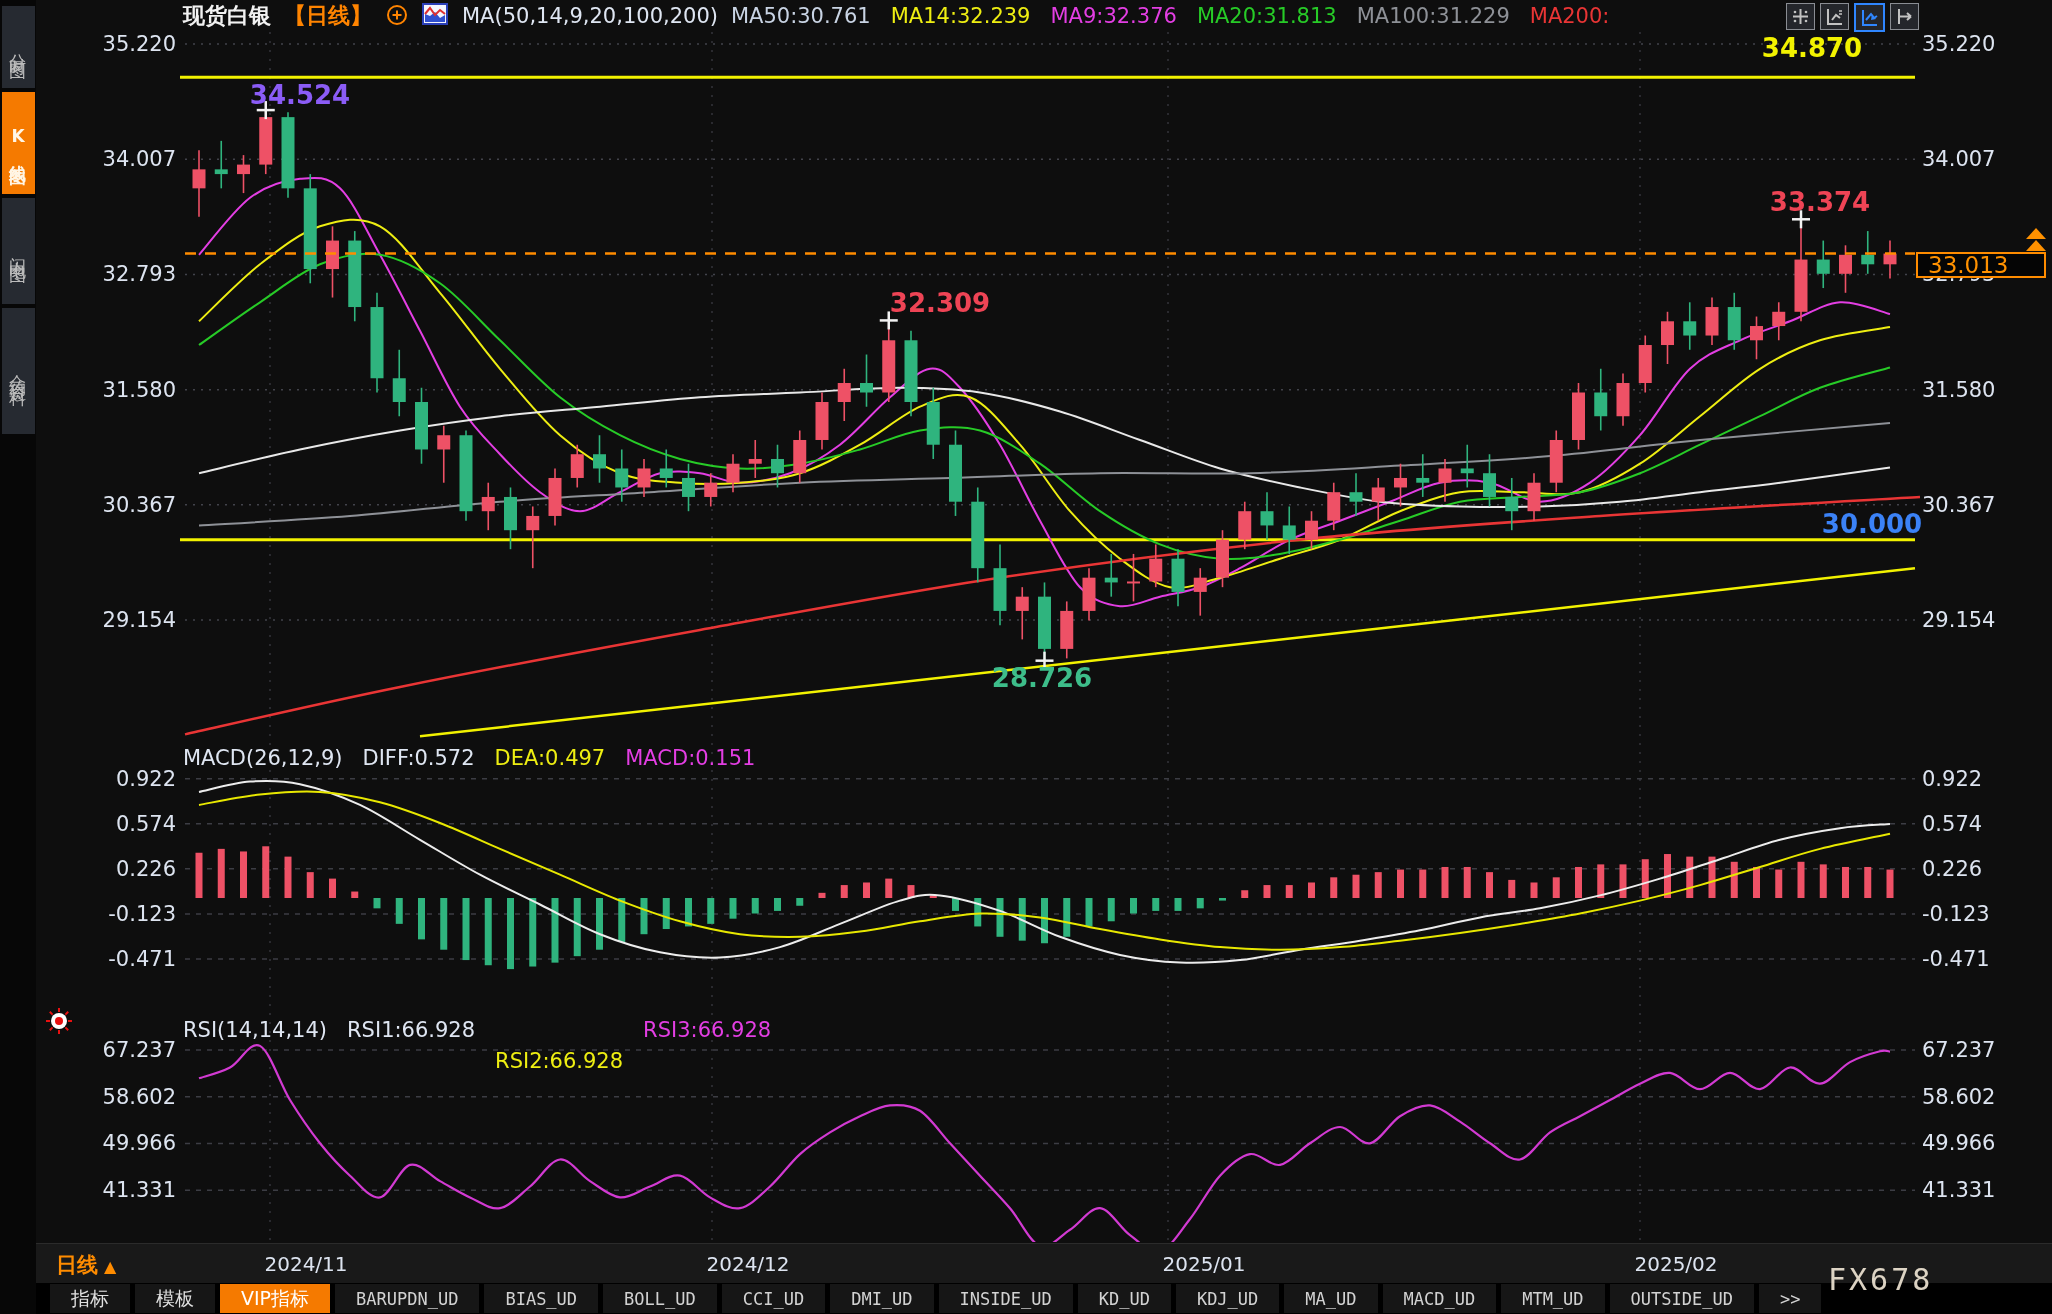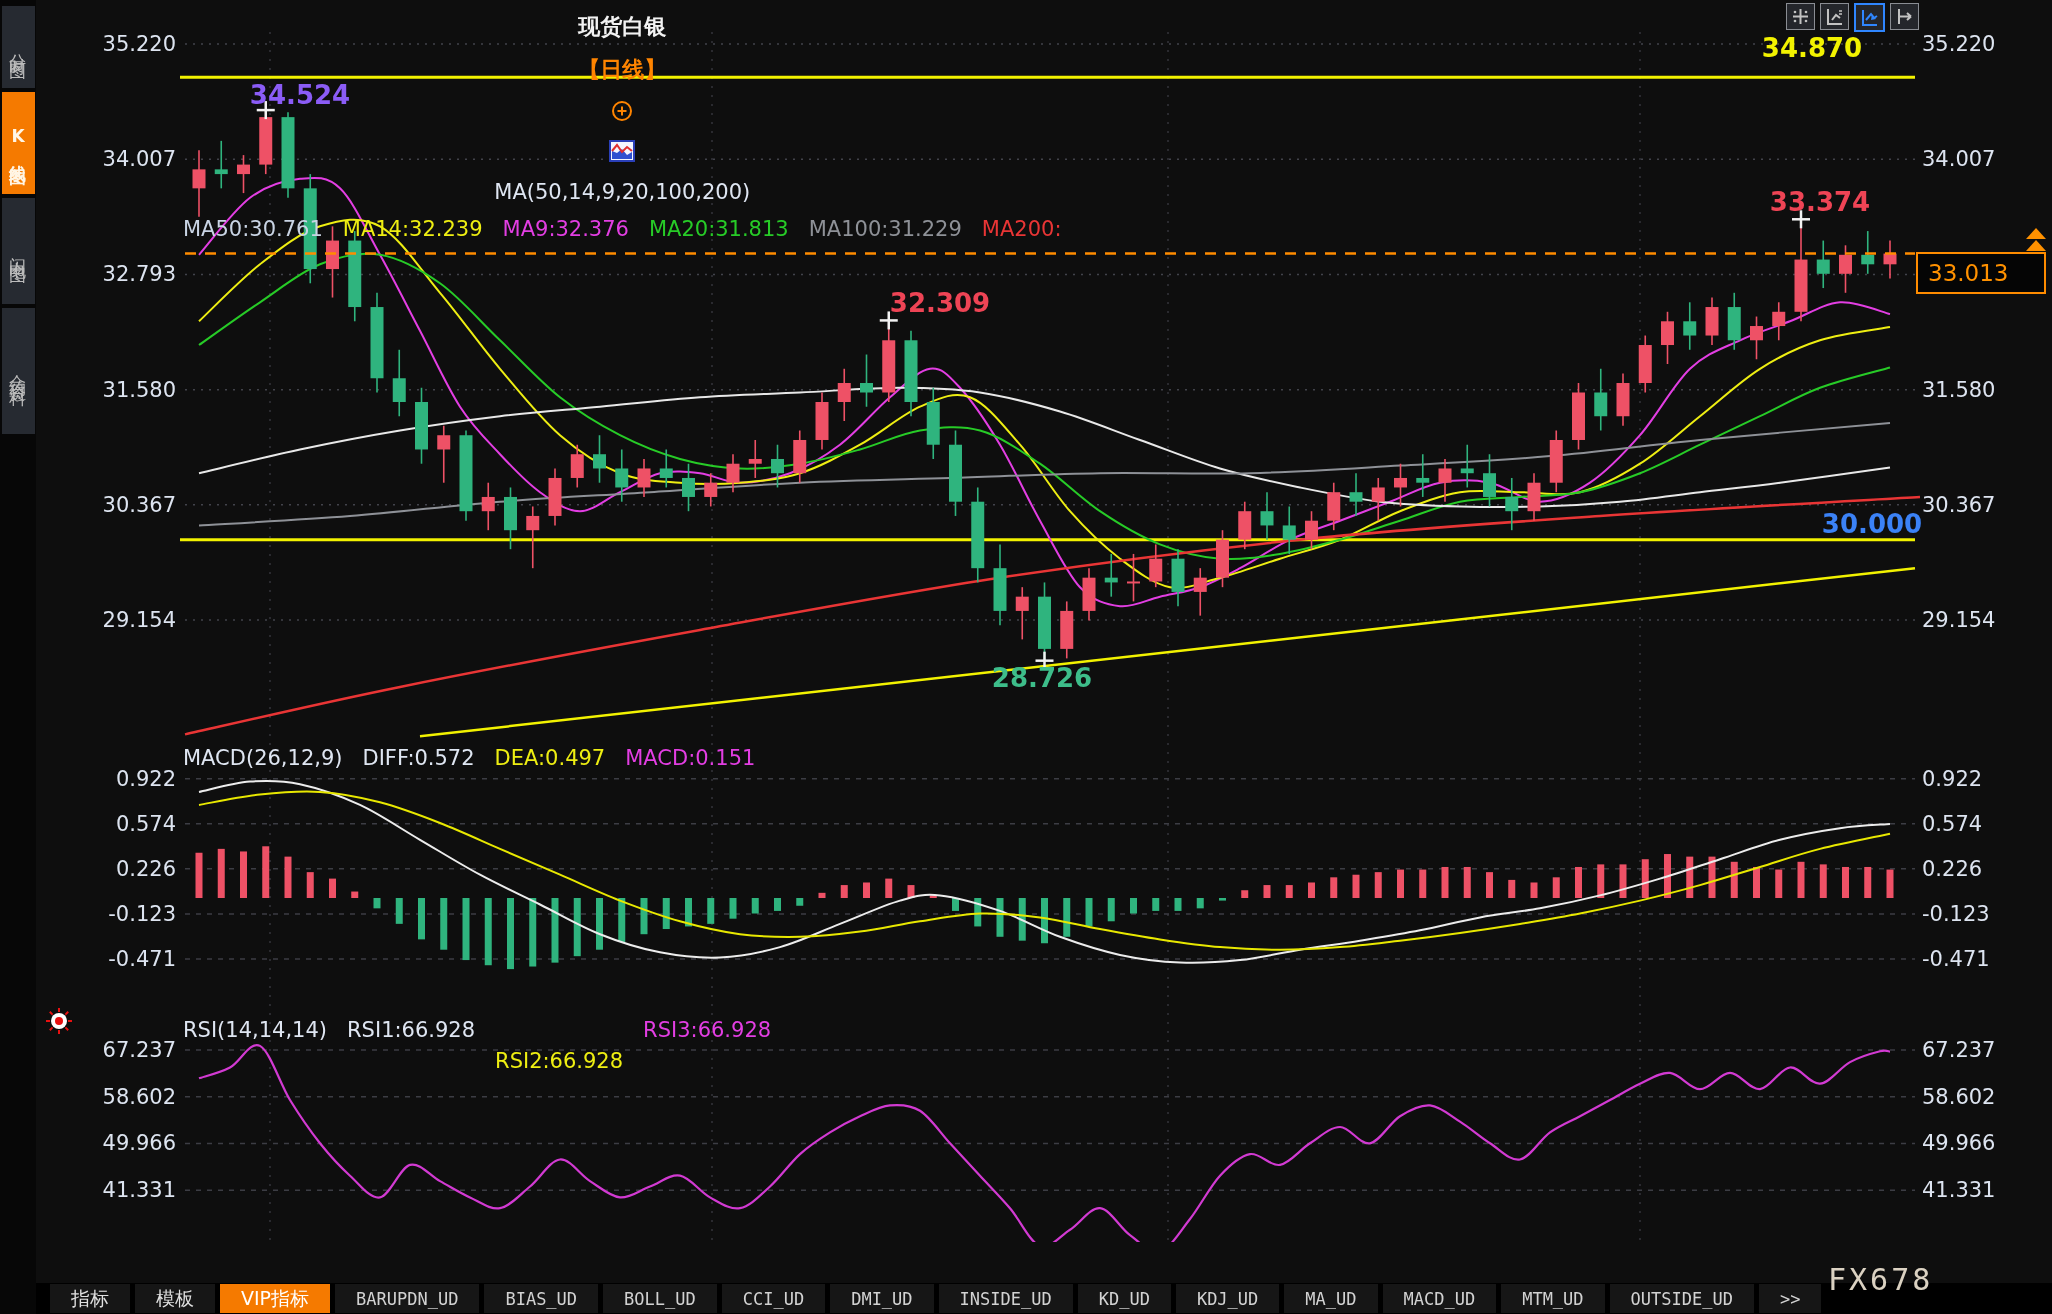--- a/index.html
+++ b/index.html
@@ -5,39 +5,39 @@
   html,body{margin:0;padding:0;background:#000;}
   #root{position:relative;width:2052px;height:1314px;background:#0e0e0e;overflow:hidden;
         font-family:"DejaVu Sans","Liberation Sans",sans-serif;}
   
   #sidebar{position:absolute;left:0;top:0;width:36px;height:1314px;background:#070707;}
   .side-item{position:absolute;left:2px;width:33px;background:#262a31;color:#bcbcbc;
     writing-mode:vertical-rl;text-orientation:upright;letter-spacing:5px;font-size:17px;
     display:flex;align-items:center;justify-content:center;cursor:pointer;}
   .side-item.active{background:#f57a00;color:#fff6e6;font-weight:bold;}
   
-  #header{position:absolute;left:183px;top:12px;height:30px;display:flex;align-items:center;gap:13px;z-index:6;flex-direction:column;}
+  #header{position:absolute;left:183px;top:1px;height:30px;display:flex;align-items:center;gap:13px;z-index:6;}
   .sym{color:#f2f2f2;font-size:22px;font-weight:bold;}
   .tf-tag{color:#ff8400;font-size:22px;font-weight:bold;}
   .ma-set{color:#dfe6f2;font-size:21px;}
   .ma-val{font-size:21px;white-space:nowrap;}
   #tool-icons{position:absolute;left:1786px;top:3px;display:flex;gap:5px;z-index:6;}
   .ticon{width:27px;height:25px;background:#24262b;border:1px solid #8a8d93;display:flex;
          align-items:center;justify-content:center;cursor:pointer;}
   .ticon.active{border:2px solid #2f86ff;}
   
   .axlab{position:absolute;font-size:21px;color:#dde4f0;line-height:24px;white-space:nowrap;}
   .axlab.l{left:0;width:176px;text-align:right;}
   .axlab.r{left:1922px;text-align:left;}
   .anno{position:absolute;font-size:26px;font-weight:bold;transform:translate(-50%,-50%);white-space:nowrap;z-index:5;}
   
   .pane-head{position:absolute;left:183px;display:flex;gap:20px;z-index:5;}
   .pane-head span{font-size:21px;white-space:nowrap;}
   
-  #cp-box{position:absolute;left:1916px;top:252px;width:130px;height:42px;background:#050505;
+  #cp-box{position:absolute;left:1916px;top:252px;width:130px;height:26px;background:#050505;
     border:2px solid #ff8c00;color:#ff9100;font-size:23px;display:flex;align-items:center;
     padding-left:10px;box-sizing:border-box;z-index:6;}
   .cp-arrow{position:absolute;left:2026px;width:0;height:0;border-left:10px solid transparent;
     border-right:10px solid transparent;border-bottom:11px solid #ff9100;z-index:6;}
   
   #axis-row{position:absolute;left:36px;top:1243px;width:2016px;height:40px;background:#191919;
     border-top:1px solid #2b2b2b;}
   .date-lab{position:absolute;top:8px;transform:translateX(-50%);color:#dde4f0;font-size:20px;}
   #tf-label{position:absolute;left:20px;top:7px;color:#ff8c00;font-size:21px;font-weight:bold;cursor:pointer;}
   #tf-label .tri{font-size:16px;margin-left:6px;}
@@ -477,20 +477,27 @@
       </g>
     </svg>
   </span>
 
   <div id="cp-box">
     <span>33.013</span>
   </div>
   <div class="cp-arrow" style="top:228px;"></div>
   <div class="cp-arrow" style="top:240px;"></div>
 
+  <div id="axis-row">
+    <span id="tf-label"><span>日线</span><span class="tri">▲</span></span>
+  <div class="date-lab" style="left: 270px;">2024/11</div>
+      <div class="date-lab" style="left: 712px;">2024/12</div>
+      <div class="date-lab" style="left: 1168px;">2025/01</div>
+      <div class="date-lab" style="left: 1640px;">2025/02</div>
+    </div>
 
   <div id="tab-bar">
       <div class="tab">指标</div>
       <div class="tab">模板</div>
       <div class="tab active">VIP指标</div>
       <div class="tab mono">BARUPDN_UD</div>
       <div class="tab mono">BIAS_UD</div>
       <div class="tab mono">BOLL_UD</div>
       <div class="tab mono">CCI_UD</div>
       <div class="tab mono">DMI_UD</div>

